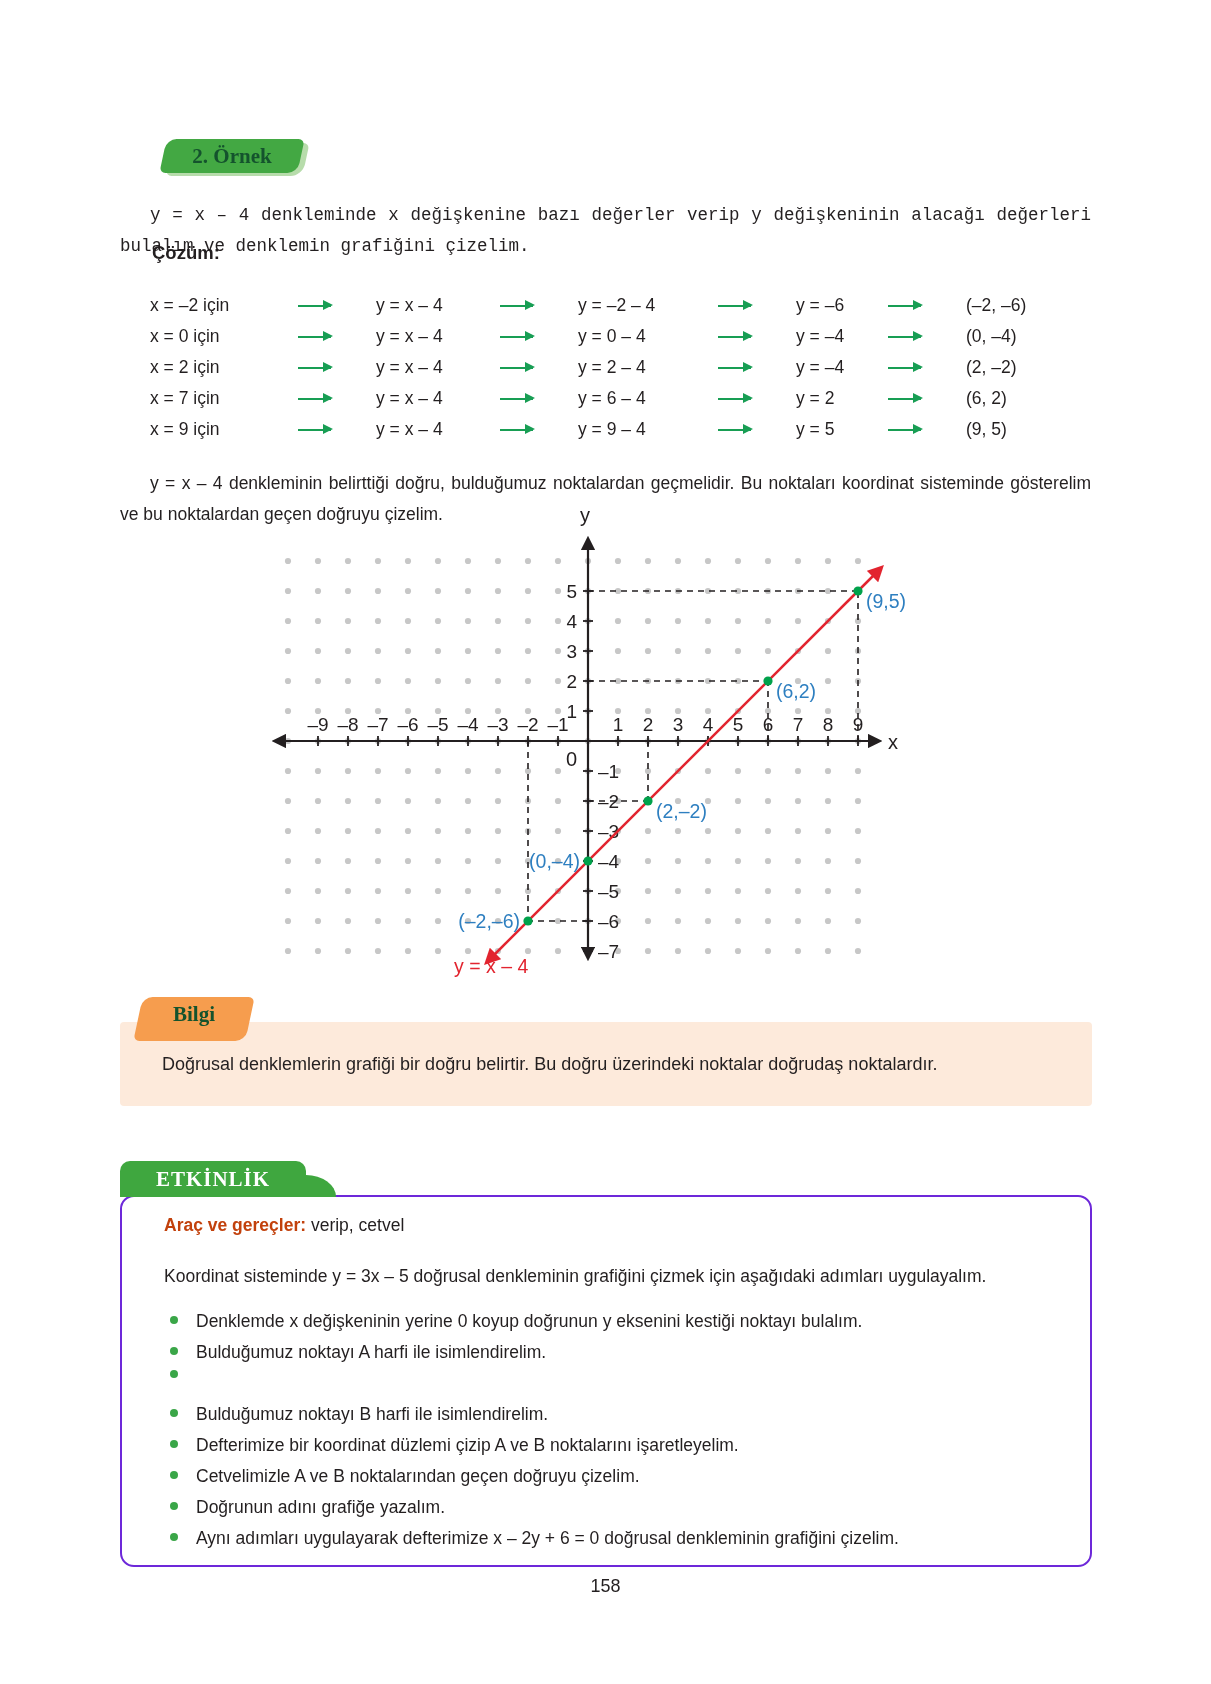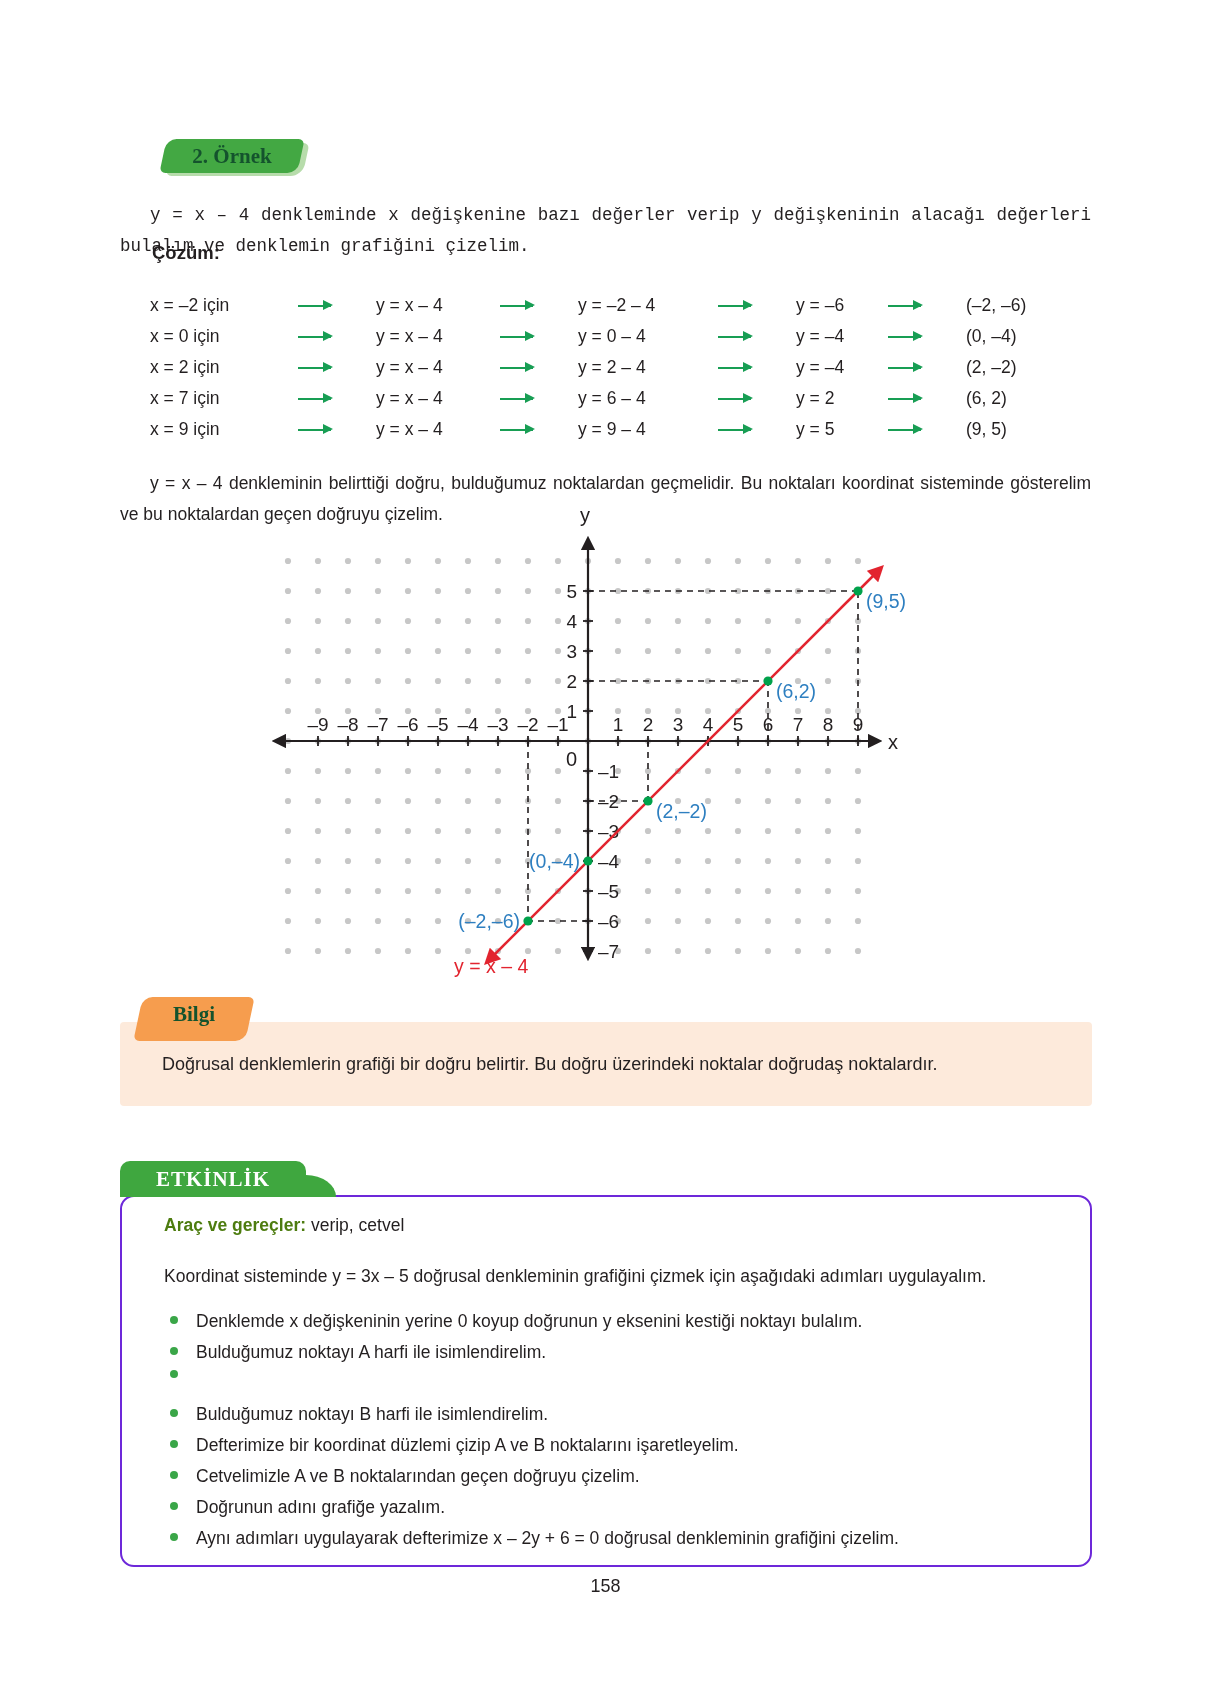--- a/index.html
+++ b/index.html
@@ -43,21 +43,21 @@
   
   #activity-box{position:absolute;left:120px;top:1159px;width:968px;height:368px;
     background:#ffffff;border:2px solid #6d28d9;border-radius:14px;margin-top:36px;}
   #activity-tab{position:absolute;left:-2px;top:-36px;width:186px;height:36px;background:#3fa73f;
     border-radius:10px 10px 0 0;}
   #activity-tab::after{content:'';position:absolute;right:-30px;bottom:0;width:30px;height:22px;
     background:#3fa73f;border-radius:0 100% 0 0;}
   #activity-tab .lbl{display:block;text-align:center;line-height:36px;color:#fff;
     font-family:"Liberation Serif", serif;font-weight:bold;font-size:21px;letter-spacing:1px;}
   #activity-tools{position:absolute;left:42px;top:18px;font-size:17.5px;}
-  .green-bold{color:#4d7c0f;font-weight:bold;}
+  .green-bold{color:#c2410c;font-weight:bold;}
   #activity-intro{position:absolute;left:20px;top:46px;width:928px;font-size:17.5px;line-height:31px;
     text-align:justify;text-indent:22px;}
   #activity-bullets{position:absolute;left:48px;top:114px;width:920px;}
   .bullet-row{display:flex;align-items:baseline;height:31px;font-size:17.5px;}
   .bullet-dot{flex:0 0 auto;width:8px;height:8px;border-radius:50%;background:#3aa648;margin-right:18px;
     position:relative;top:-3px;}
   
   #page-number{position:absolute;left:0;right:0;top:1576px;text-align:center;font-size:18px;}
 </style>
 </head>

